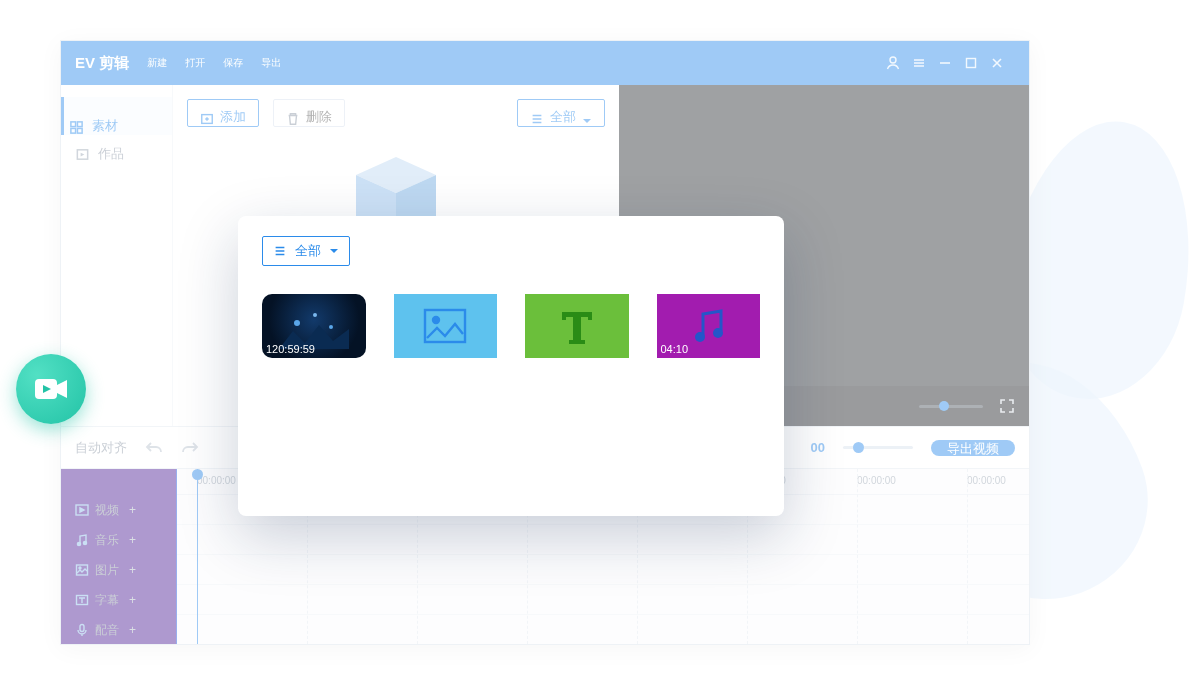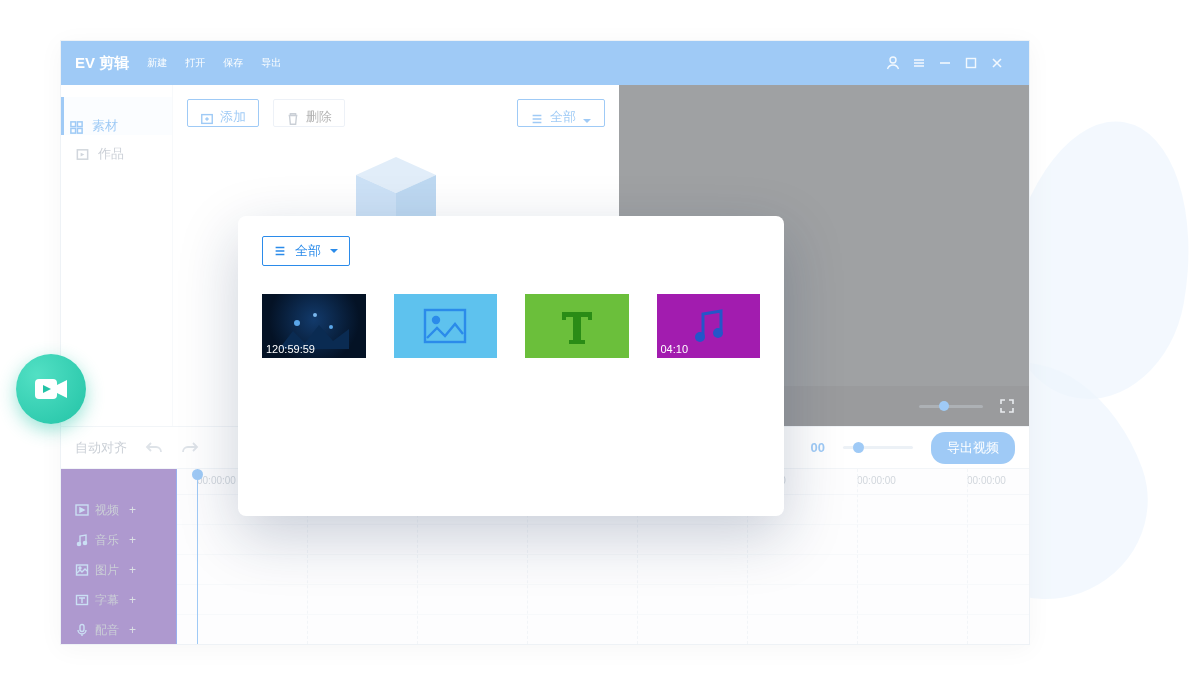--- a/index.html
+++ b/index.html
@@ -43,21 +43,21 @@
   .preview-controls .spacer { flex: 1; }
   .p-slider { width: 64px; height: 3px; background: #4a525c; position: relative; border-radius: 2px; }
   .p-slider::after { content:""; position:absolute; left:20px; top:-3.5px; width:10px; height:10px; background:#2b8bea; border-radius:50%; }
 
   
   .tlbar { height: 42px; background: #fff; border-bottom: 1px solid #e3e9f0; display: flex; align-items: center; padding: 0 14px; gap: 18px; color: #8b96a5; font-size: 13px; position:relative; }
   .tlbar .spacer { flex: 1; }
   .tlbar .time { color:#2b8bea; font-size:13px;font-weight:bold; }
   .zoom { width: 70px; height: 3px; background: #d6dfeb; position: relative; border-radius: 2px; }
   .zoom::after { content:""; position:absolute; left:10px; top:-4px; width:11px; height:11px; background:#2b8bea; border-radius:50%; }
-  .export-btn { background:#2b8bea; color:#fff; border:none; border-radius:14px; height:32px; padding:0 16px; font-size:13px; cursor:pointer; }
+  .export-btn { background:#2b8bea; color:#fff; border:none; border-radius:14px; height:16px; padding:0 16px; font-size:13px; cursor:pointer; }
 
   
   .timeline { flex:1; display:flex; background:#fafbfc; overflow:hidden; }
   .track-labels { width:116px; border-right:1px solid #1d4ed8; background:#4c1d95; padding-top:26px; }
   .track-labels .tr { height:30px; display:flex; align-items:center; gap:6px; padding-left:14px; font-size:12px; color:#8b96a5; }
   .track-labels .tr svg { width:14px; height:14px; }
   .track-labels .tr .plus { margin-left:4px; color:#aeb8c4; }
   .track-area { flex:1; position:relative; }
   .ruler { height:26px; border-bottom:1px solid #e8edf3; position:relative; font-size:10px; color:#9aa5b3; }
   .ruler .tick { position:absolute; top:6px; }
@@ -69,21 +69,21 @@
   
   .badge { position:absolute; left:16px; top:354px; width:70px; height:70px; border-radius:50%; background: radial-gradient(circle at 30% 30%, #52e0c4, #22c3a6); display:flex; align-items:center; justify-content:center; box-shadow:0 6px 18px rgba(34,195,166,.45); z-index:30; }
   .badge svg { width:36px; height:28px; }
 
   
   .popup { position:absolute; left:238px; top:216px; width:546px; height:300px; background:#fff; border-radius:8px; box-shadow:0 20px 60px rgba(20,40,80,.22); padding:20px 24px; z-index:50; }
   .popup .filter { display:inline-flex; align-items:center; gap:8px; height:30px; padding:0 10px; border:1px solid #2b8bea; border-radius:2px; color:#2b8bea; font-size:13px; cursor:pointer; }
   .popup .items { display:flex; gap:28px; margin-top:28px; }
   .card { width:105px; height:64px; position:relative; cursor:pointer; display:flex; align-items:center; justify-content:center; }
   .card .lbl { position:absolute; left:4px; bottom:3px; color:#fff; font-size:11px; }
-  .card.video { background: radial-gradient(circle at 50% 40%, #123a6b 0%, #041225 70%); }
+  .card.video { background: radial-gradient(circle at 50% 40%, #123a6b 0%, #041225 70%); border-radius: 10px; }
   .card.image { background:#5ec2ee; }
   .card.text  { background:#6bbf3b; }
   .card.audio { background:#a21caf; }
   .card.image svg, .card.text svg, .card.audio svg { width:46px; height:40px; }
 
   .ico { display:inline-flex; }
 </style>
 </head>
 <body>
 

